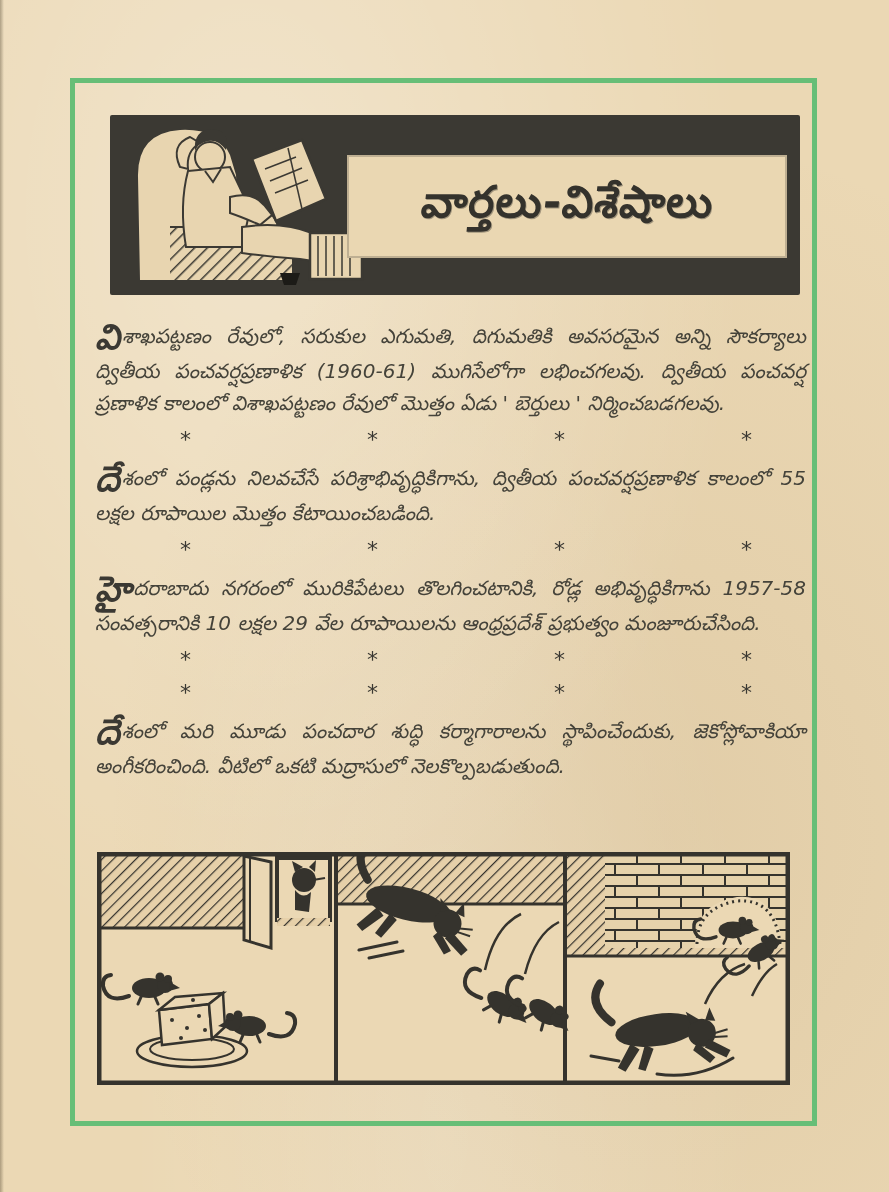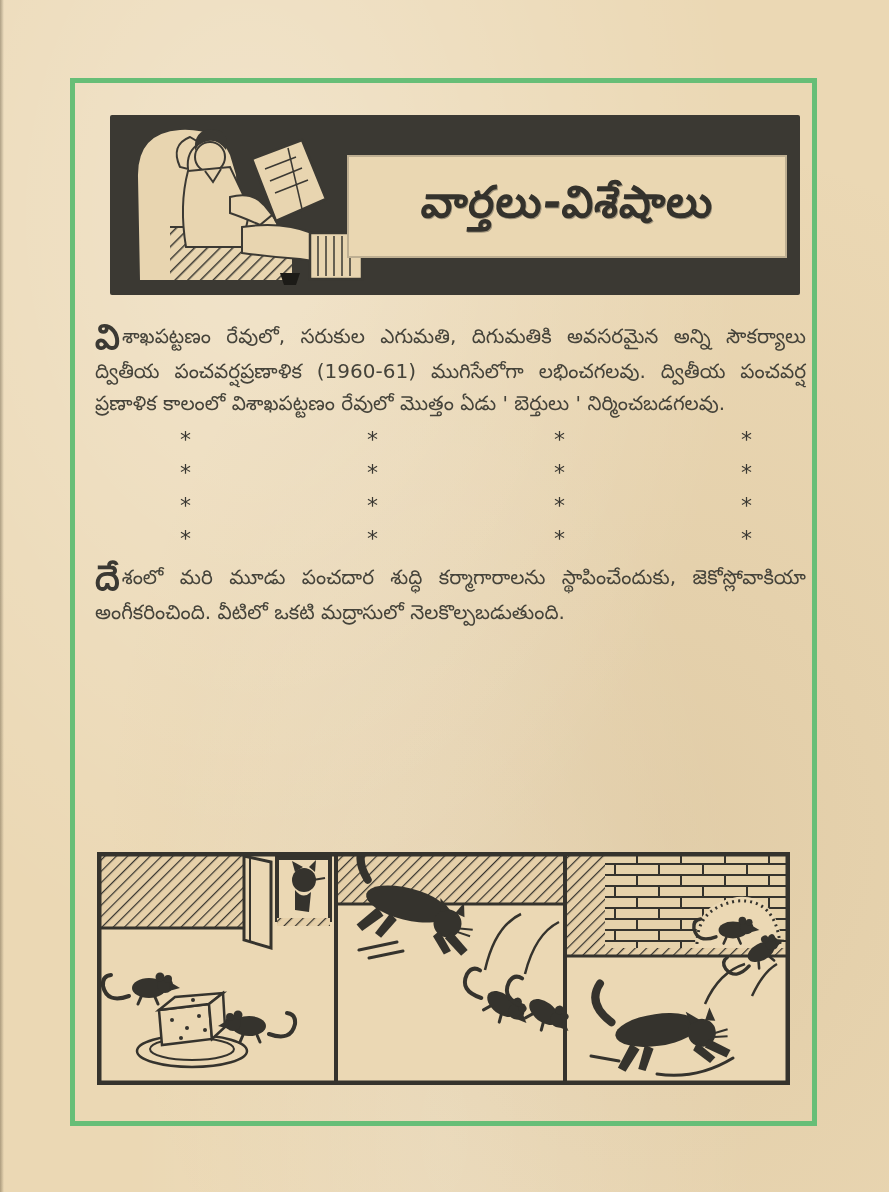--- a/index.html
+++ b/index.html
@@ -39,20 +39,21 @@
   .title-box .title{
     font-size:44px;font-weight:bold;color:#34322c;
     transform:skewX(-6deg);letter-spacing:1px;white-space:nowrap;
     text-shadow:1px 1px 0 rgba(52,50,44,0.4);
   }
   
   .text-col{position:absolute;left:95px;top:320px;width:712px;}
   .para{
     margin:0 1px 10px 0;font-size:20px;line-height:1.6;text-align:justify;
     color:#45433a;
+    font-style:italic;
   }
   .dropcap{
     font-size:35px;line-height:1;font-weight:bold;vertical-align:-6px;
     padding-right:2px;color:#3b3933;
   }
   .sep{
     display:flex;justify-content:space-between;
     padding:0 55px 0 85px;margin:2px 0 8px 0;
     font-size:22px;color:#3b3933;
   }
@@ -120,28 +121,30 @@
 
     <p class="para"><span class="dropcap">వి</span><span>శాఖపట్టణం రేవులో, సరుకుల ఎగుమతి, దిగుమతికి అవసరమైన అన్ని సౌకర్యాలు ద్వితీయ పంచవర్షప్రణాళిక (1960-61) ముగిసేలోగా లభించగలవు. ద్వితీయ పంచవర్ష ప్రణాళిక కాలంలో విశాఖపట్టణం రేవులో మొత్తం ఏడు ' బెర్తులు ' నిర్మించబడగలవు.</span></p>
 
     <div class="sep">
       <span>*</span>
         <span>*</span>
         <span>*</span>
         <span>*</span>
     </div>
 
-
-    <div class="sep">
-      <span>*</span>
-        <span>*</span>
-        <span>*</span>
-        <span>*</span>
-    </div>
-
+    <p class="para"><span class="dropcap">దే</span><span>శంలో పండ్లను నిలవచేసే పరిశ్రాభివృద్ధికిగాను, ద్వితీయ పంచవర్షప్రణాళిక కాలంలో 55 లక్షల రూపాయిల మొత్తం కేటాయించబడింది.</span></p>
+
+    <div class="sep">
+      <span>*</span>
+        <span>*</span>
+        <span>*</span>
+        <span>*</span>
+    </div>
+
+    <p class="para"><span class="dropcap">హై</span><span>దరాబాదు నగరంలో మురికిపేటలు తొలగించటానికి, రోడ్ల అభివృద్ధికిగాను 1957-58 సంవత్సరానికి 10 లక్షల 29 వేల రూపాయిలను ఆంధ్రప్రదేశ్ ప్రభుత్వం మంజూరుచేసింది.</span></p>
 
     <div class="sep">
       <span>*</span>
         <span>*</span>
         <span>*</span>
         <span>*</span>
     </div>
 
 
     <div class="sep">

